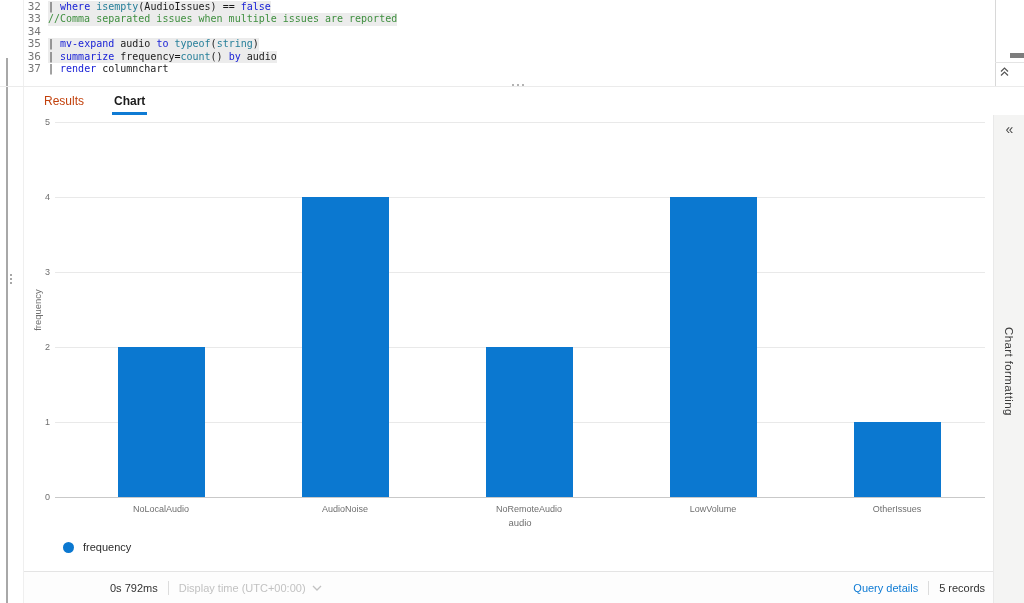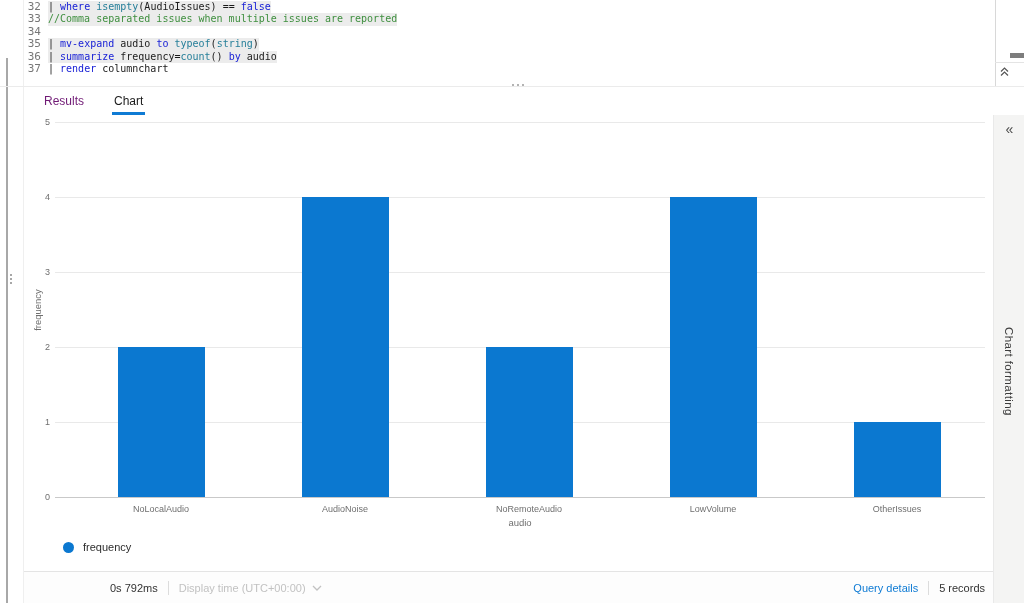--- a/index.html
+++ b/index.html
@@ -32,22 +32,22 @@
   .editor-hline { position:absolute; left:995px; top:62px; width:29px; height:1px; background:#e4e4e4; }
   .collapse-editor { position:absolute; left:997px; top:64px; width:15px; height:15px; cursor:pointer; color:#555; }
 
   
   .divider { position:absolute; left:0; top:86px; width:1024px; height:1px; background:#ebebeb; }
   .splitter-grip { position:absolute; left:510px; top:82px; display:flex; gap:3px; cursor:row-resize; padding:2px; }
   .splitter-grip i { width:2px; height:2px; border-radius:50%; background:#9a9a9a; }
 
   
   .tab-bar { position:absolute; left:24px; top:88px; height:27px; display:flex; align-items:center; padding-left:18px; gap:26px; }
-  .tab { font-size:12px; color:#701a75; cursor:pointer; padding:4px 2px 6px; position:relative; }
-  .tab.active { color:#1b1b1b; font-weight:400; }
+  .tab { font-size:12px; color:#c2410c; cursor:pointer; padding:4px 2px 6px; position:relative; }
+  .tab.active { color:#1b1b1b; font-weight:700; }
   .tab.active::after { content:""; position:absolute; left:0; right:0; bottom:-1px; height:2.5px; background:#0f7bd4; }
 
   
   .chart-canvas { position:absolute; left:24px; top:115px; width:969px; height:422px; }
   .gridline { position:absolute; height:1px; background:#e9e9e9; }
   .gridline.axis { background:#c9c9c9; }
   .ytick { position:absolute; left:0; width:26px; text-align:right; font-size:9px; color:#6f6f6f; }
   .bar { position:absolute; cursor:pointer; }
   .xlabel { position:absolute; width:150px; transform:translateX(-50%); text-align:center; font-size:9px; color:#6f6f6f; }
   .axis-title { position:absolute; font-size:9.5px; color:#6f6f6f; white-space:nowrap; }

